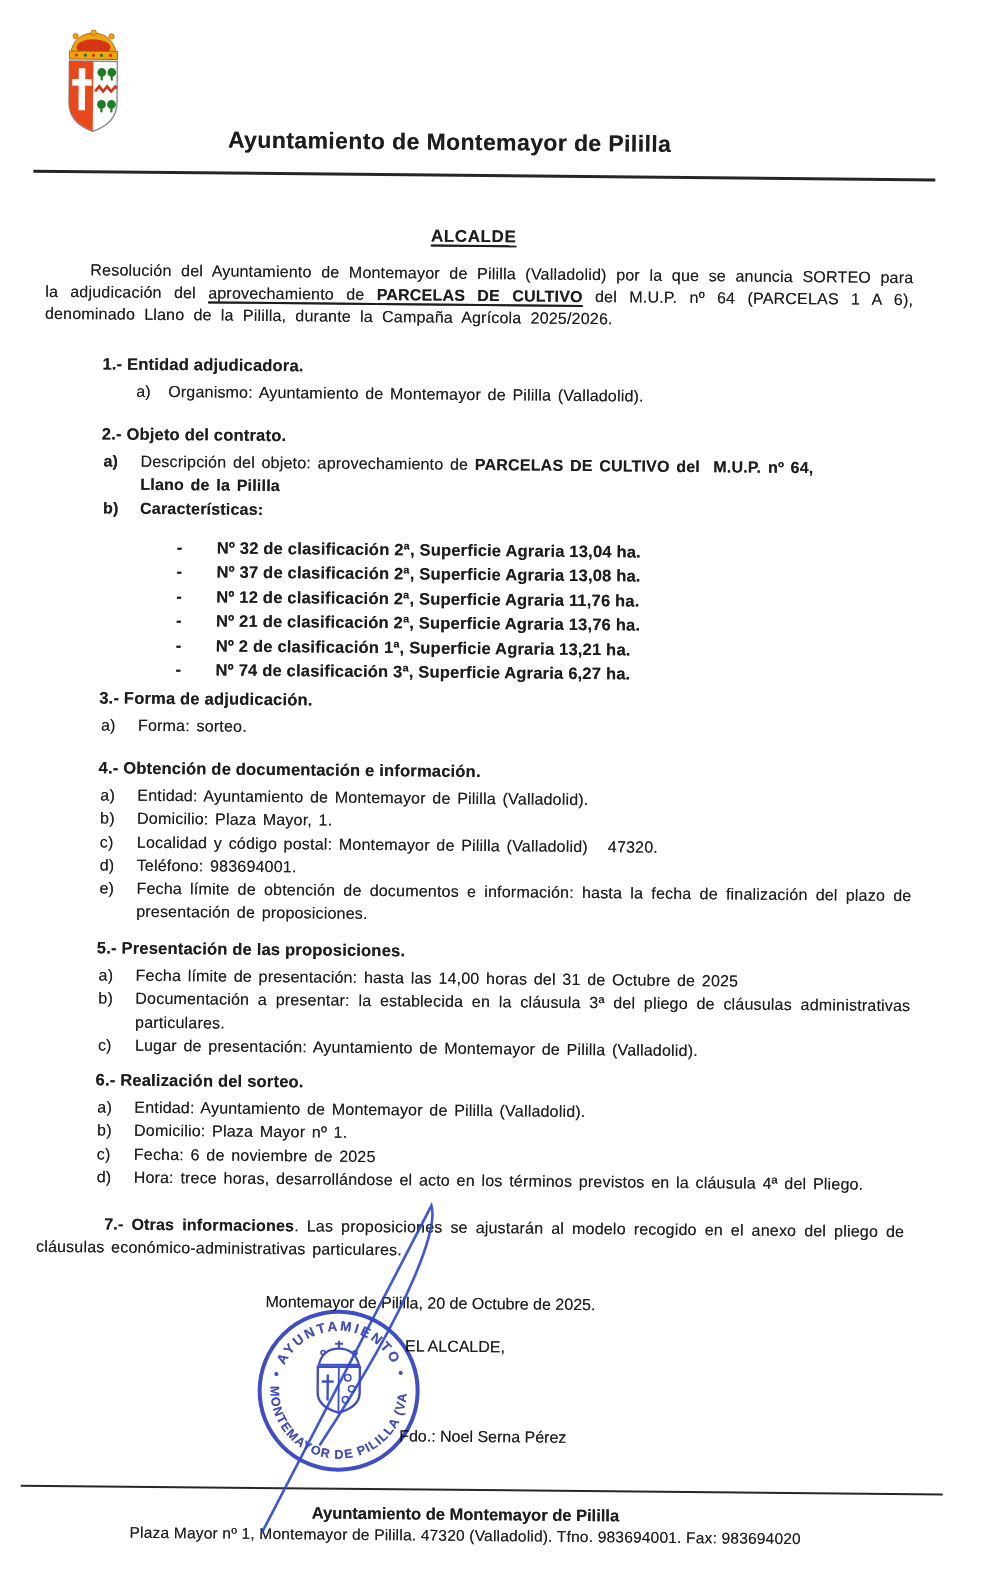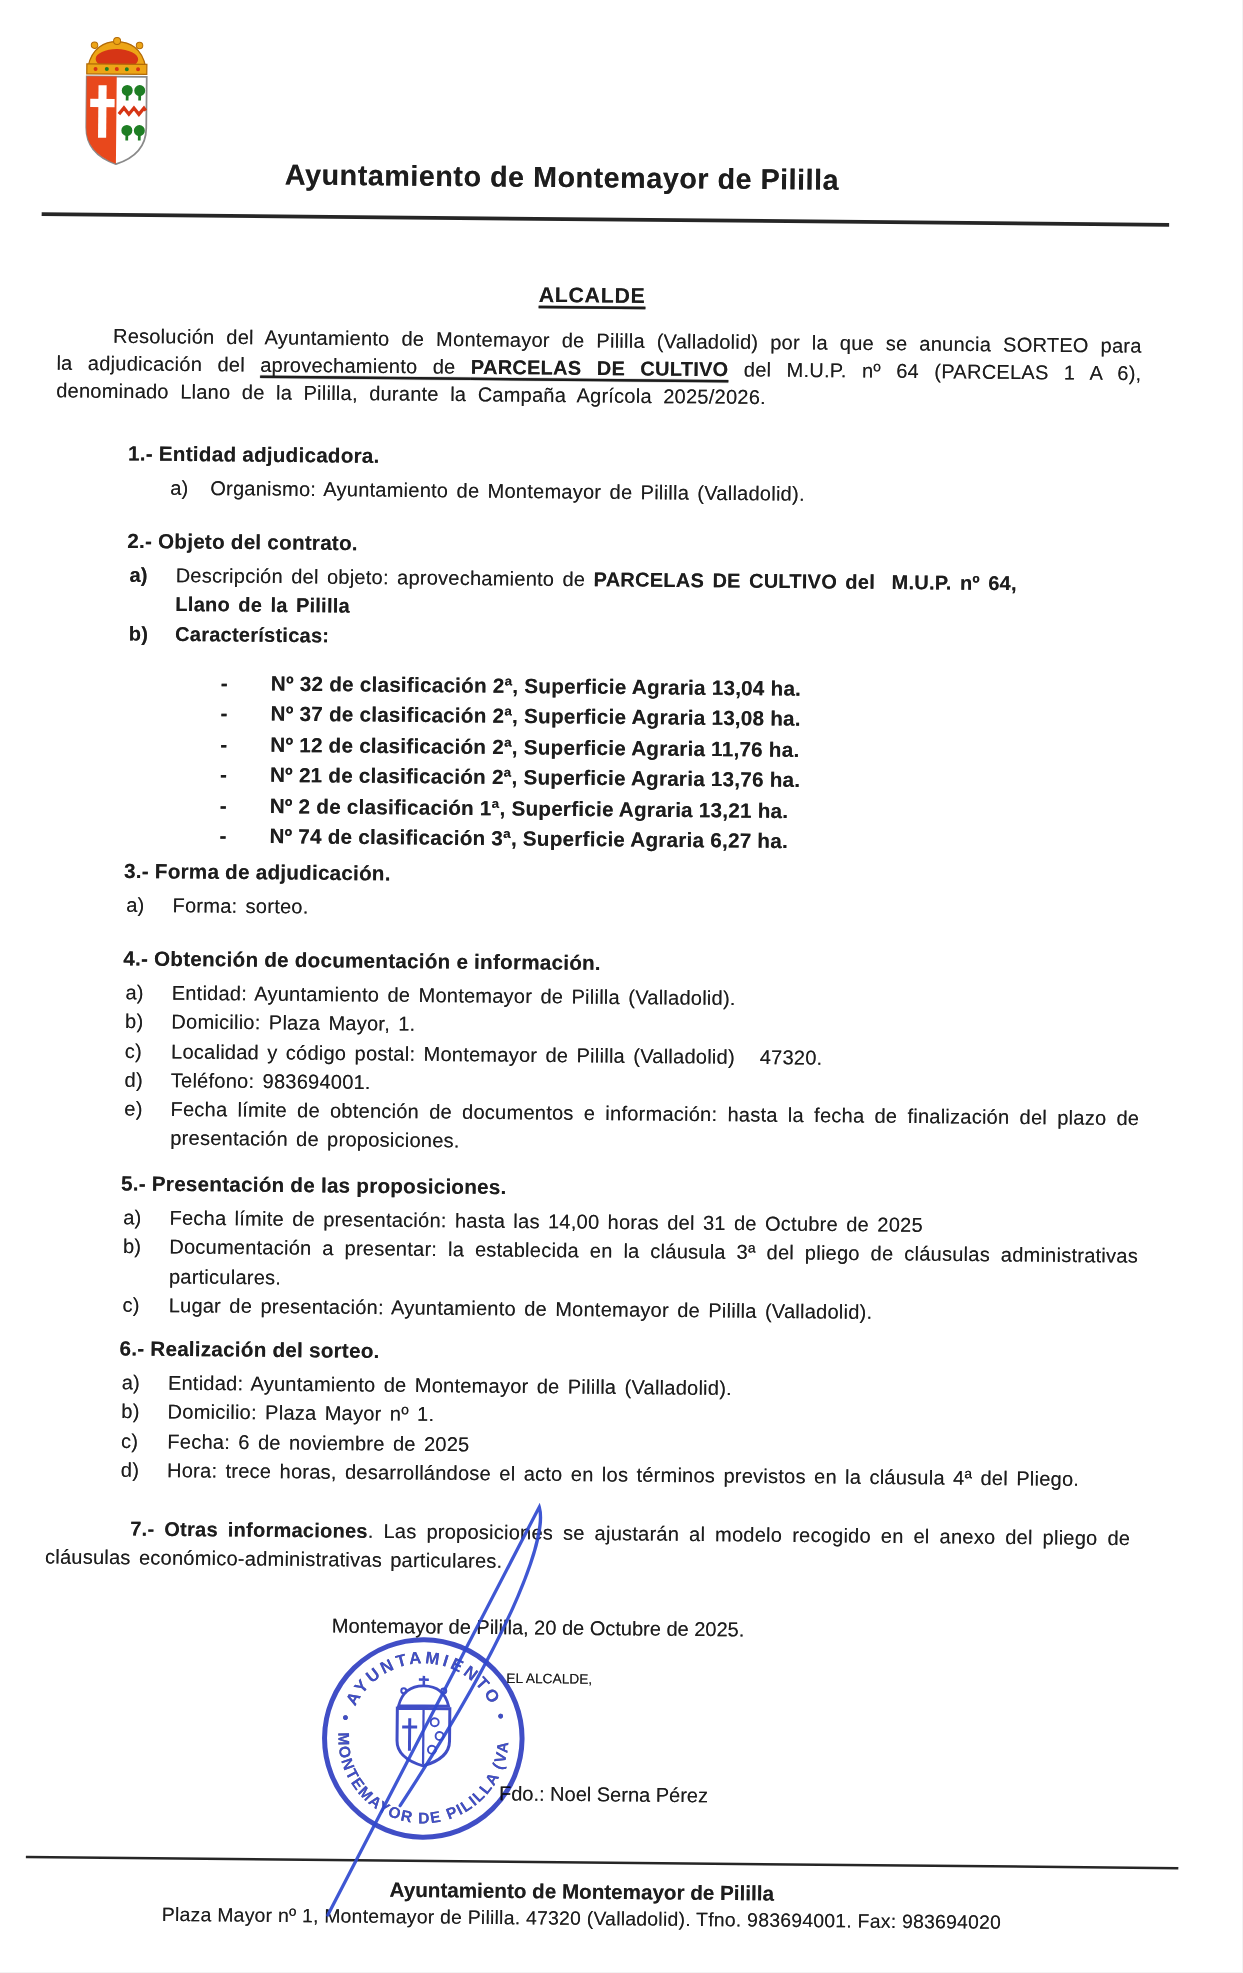--- a/index.html
+++ b/index.html
@@ -32,21 +32,21 @@
   .sec.s1 .item .letter{flex:0 0 32px;}
   
   .parcels{left:0;top:538px;width:994px;font-weight:bold;font-size:16.5px;line-height:24.4px;letter-spacing:.2px;}
   .parcel{display:flex;margin-left:182px;}
   .parcel .dash{flex:0 0 40px;}
   
   .s7p{left:48px;top:1216px;width:868px;font-size:16px;line-height:23.4px;
        text-align:justify;text-indent:68px;word-spacing:2px;letter-spacing:.2px;}
   
   .pdate{left:278px;top:1295px;font-size:16px;}
-  .role{left:418px;top:1338px;font-size:11px;}
+  .role{left:418px;top:1338px;font-size:16px;}
   .fdo{left:413px;top:1428px;font-size:16px;}
   .stamp{left:266px;top:1306px;width:172px;height:172px;opacity:.9;mix-blend-mode:multiply;z-index:4;}
   .pen{left:0;top:0;width:994px;height:1578px;z-index:5;pointer-events:none;}
   
   .fline{left:35px;top:1489px;width:922px;height:2.3px;background:#262626;}
   .forg{left:0;top:1505px;width:960px;text-align:center;font-weight:bold;font-size:16.5px;}
   .faddr{left:0;top:1527px;width:960px;text-align:center;font-size:15.5px;letter-spacing:.2px;}
 </style>
 </head>
 <body>

